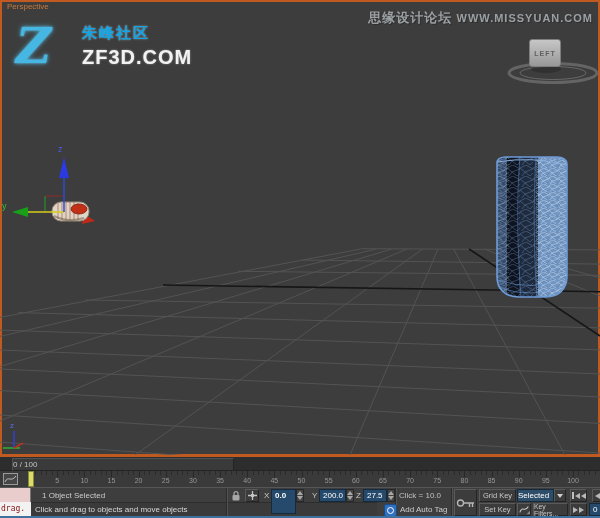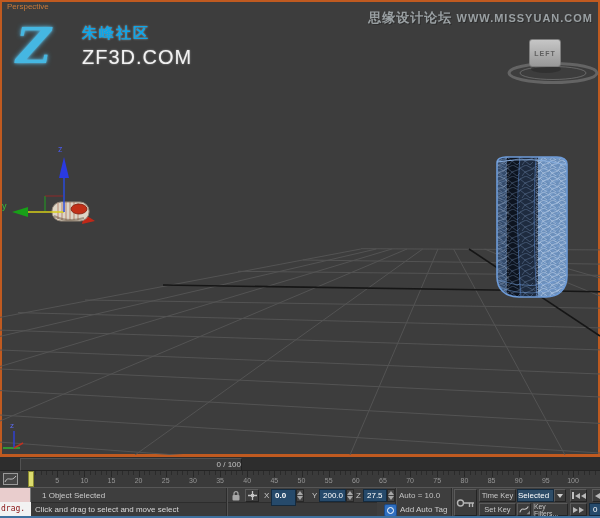--- a/index.html
+++ b/index.html
@@ -11,21 +11,21 @@
   .viewport{left:0;top:0;width:596px;height:452px;background:#3d3d3d;
             border:2px solid #c05a20;border-bottom-width:3px;z-index:0;}
   .scene{left:0;top:0;width:600px;height:455px;z-index:1;}
   .vp-label{left:7px;top:2px;color:#c97a3a;font-size:8px;z-index:3;cursor:default;}
 
   
   .logo-z{left:16px;top:18px;font-family:"DejaVu Serif",serif;font-style:italic;font-weight:bold;
           font-size:48px;color:#45b7e2;z-index:2;text-shadow:0 0 5px rgba(80,190,235,.9),0 0 2px rgba(120,210,245,.9);}
   .logo-title{left:82px;top:24px;font-size:15px;font-weight:bold;color:#0ea5e9;z-index:2;
           letter-spacing:2px;text-shadow:0 0 2px rgba(255,255,255,.55);}
-  .logo-sub{left:82px;top:46px;font-size:20px;font-weight:normal;color:#f2f2f2;z-index:2;
+  .logo-sub{left:82px;top:46px;font-size:20px;font-weight:bold;color:#f2f2f2;z-index:2;
           letter-spacing:1px;text-shadow:0 0 2px rgba(255,255,255,.5);}
 
   
   .wm-right{right:7px;top:8px;z-index:2;color:#9aa0a3;white-space:nowrap;
             text-shadow:1px 1px 0 #2e2e2e;}
   .wm-right .cn{font-size:13px;font-weight:bold;letter-spacing:1px;}
   .wm-right .url{font-size:11px;font-weight:bold;letter-spacing:1px;}
 
   
   .viewcube{left:529px;top:39px;width:30px;height:26px;z-index:2;
@@ -39,21 +39,21 @@
   .axz2{left:10px;top:421px;color:#5a6af0;font-size:8px;z-index:2;}
 
   
   .timeslider{left:0;top:457px;width:600px;height:13px;background:#2d2d2d;z-index:3;}
   .ts-btn{top:458px;height:11px;background:#3e3e3e;border:1px solid #262626;border-top-color:#555;
           border-left-color:#555;display:flex;align-items:center;justify-content:center;cursor:pointer;}
   .ts-prev{left:1px;width:9px;}
   .ts-next{left:234px;width:15px;}
   .ts-handle{left:12px;top:458px;width:220px;height:11px;background:#3a3a3a;
              border:1px solid #232323;border-top-color:#525252;border-left-color:#525252;
-             color:#c2c2c2;font-size:8px;text-align:right;line-height:11px;cursor:pointer;z-index:4;margin-left:8px;}
+             color:#c2c2c2;font-size:8px;text-align:left;line-height:11px;cursor:pointer;z-index:4;}
   .tri-l{width:0;height:0;border-top:3px solid transparent;border-bottom:3px solid transparent;border-right:5px solid #b8b8b8;}
   .tri-r{width:0;height:0;border-top:3px solid transparent;border-bottom:3px solid transparent;border-left:5px solid #b8b8b8;}
 
   
   .trackbar{left:0;top:470px;width:600px;height:17px;background:#3a3a3a;border-top:1px solid #242424;z-index:3;}
   .mce-btn{left:3px;top:473px;width:16px;height:12px;z-index:4;cursor:pointer;}
   .tb-marker{left:28px;top:471px;width:4px;height:14px;background:#dcdc6e;border:1px solid #8a8a30;z-index:5;}
   #ruler{position:absolute;left:0;top:470px;width:600px;height:17px;overflow:hidden;z-index:3;}
   .tick{position:absolute;top:1px;width:1px;height:4px;background:#2b2b2b;}
   .tick.major{height:6px;background:#272727;}
@@ -341,71 +341,71 @@
   <rect x="0.5" y="0.5" width="14" height="11" fill="#464646" stroke="#9a9a9a"></rect>
   <path d="M2,9 C5,2 8,10 13,3" fill="none" stroke="#bdbdbd" stroke-width="1"></path>
 </svg>
 <div class="ab tb-marker"></div>
 
 <div class="ab statusbar"></div>
 <div class="ab sb listener-pink"></div>
 <div class="ab sb listener-white">drag.</div>
 <div class="ab sb sel-status">1 Object Selected</div>
 <div class="ab sb promptbox"></div>
-<div class="ab sb prompt">Click and drag to select and move select</div>
+<div class="ab sb prompt">Click and drag to objects and move objects</div>
 <div class="ab sb vsep" style="left:226px;"></div>
 
 <svg class="ab sb" style="left:230px;top:490px;" width="12" height="12" viewBox="0 0 12 12">
   <path d="M4,5 v-1.3 a2,2 0 0 1 4,0 V5" fill="none" stroke="#a8a8a8" stroke-width="1.2"></path>
   <rect x="2.5" y="5" width="7" height="5.5" rx="1" fill="#a8a8a8"></rect>
 </svg>
 <div class="ab sb btn" style="left:245px;top:489px;width:14px;height:13px;">
   <svg width="9" height="9" viewBox="0 0 9 9">
     <path d="M4.5,0 V9 M0,4.5 H9" stroke="#c4c4c4" stroke-width="1.3"></path>
     <rect x="3" y="3" width="3" height="3" fill="#c4c4c4"></rect>
   </svg>
 </div>
 
 <div class="ab sb flabel" style="left:264px;top:491px;">X</div>
-<div class="ab sb field" style="left:271px;top:489px;width:25px;height:17px;font-weight:bold;">0.0</div>
+<div class="ab sb field" style="left:271px;top:489px;width:25px;height:25px;font-weight:bold;">0.0</div>
 <div class="ab sb spin" style="left:296px;top:489px;height:13px;">
     <i class="up"></i>
     <i class="dn"></i>
   </div>
 
 <div class="ab sb flabel" style="left:312px;top:491px;">Y</div>
 <div class="ab sb field" style="left:319px;top:489px;width:27px;height:13px;">200.0</div>
 <div class="ab sb spin" style="left:346px;top:489px;height:13px;">
     <i class="up"></i>
     <i class="dn"></i>
   </div>
 
 <div class="ab sb flabel" style="left:356px;top:491px;">Z</div>
 <div class="ab sb field" style="left:363px;top:489px;width:24px;height:13px;">27.5</div>
 <div class="ab sb spin" style="left:387px;top:489px;height:13px;">
     <i class="up"></i>
     <i class="dn"></i>
   </div>
 
 <div class="ab sb vsep" style="left:395px;"></div>
-<div class="ab sb grid-info">Auto = 10.0</div>
+<div class="ab sb grid-info">Click = 10.0</div>
 <div class="ab sb vsep" style="left:451px;"></div>
 
 <div class="ab sb timetag-icon">
     <i></i>
   </div>
 <div class="ab sb timetag-label">Add Auto Tag</div>
 
 <div class="ab sb btn" style="left:454px;top:489px;width:23px;height:27px;">
   <svg width="20" height="12" viewBox="0 0 20 12">
     <circle cx="4.5" cy="6" r="3" fill="none" stroke="#b5b5b5" stroke-width="1.4"></circle>
     <path d="M7.5,6 H18 M13.5,6 v4 M16.5,6 v4" fill="none" stroke="#b5b5b5" stroke-width="1.4"></path>
   </svg>
 </div>
-<div class="ab sb btn" style="left:479px;top:489px;width:37px;height:13px;">Time Key</div>
+<div class="ab sb btn" style="left:479px;top:489px;width:37px;height:13px;">Grid Key</div>
 <div class="ab sb btn" style="left:479px;top:503px;width:37px;height:13px;">Set Key</div>
 
 <div class="ab sb combo" style="left:517px;top:489px;width:37px;height:13px;">Selected</div>
 <div class="ab sb btn combo-arrow" style="left:554px;top:489px;width:12px;height:13px;">
     <i class="dn-tri"></i>
   </div>
 
 <div class="ab sb btn" style="left:570px;top:489px;width:17px;height:13px;">
   <span class="navbar-icons">
       <i class="bar-i"></i>

